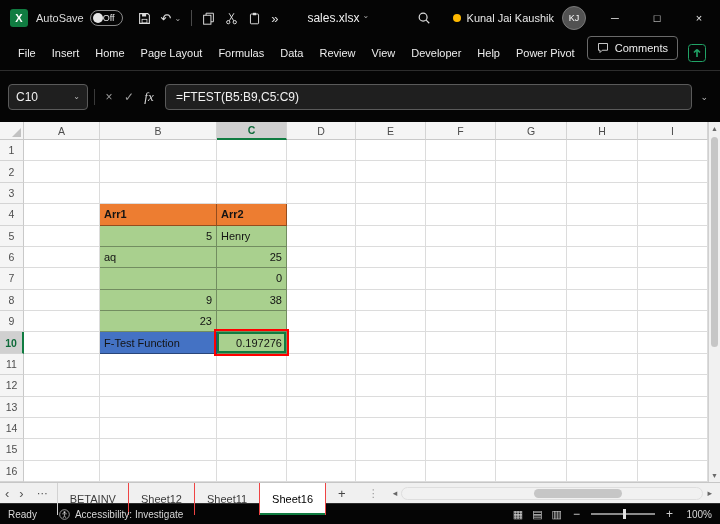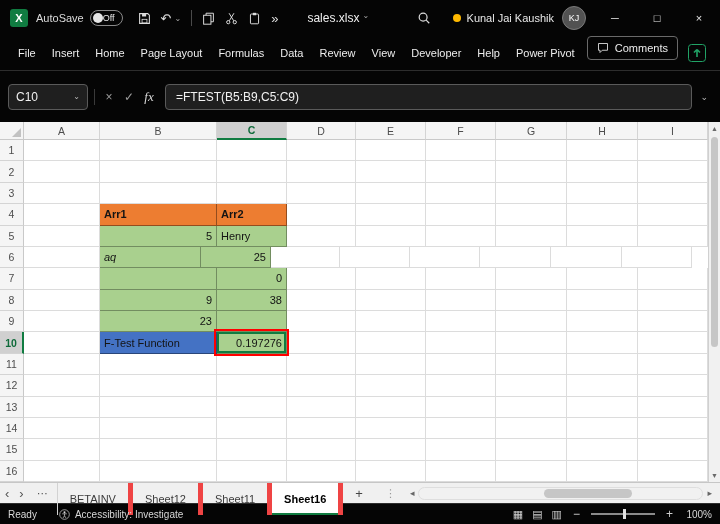--- a/index.html
+++ b/index.html
@@ -75,23 +75,23 @@
   .v-scrollbar{width:12px;background:#f1f1f1;border-left:1px solid #d0d0d0;display:flex;flex-direction:column;cursor:pointer}
   .v-arrow{height:13px;display:flex;align-items:center;justify-content:center;font-size:7px;color:#6a6a6a}
   .v-track{flex:1;position:relative}
   .v-thumb{position:absolute;top:2px;left:2px;right:2px;height:210px;background:#c6c6c6;border-radius:4px}
 
   
   .sheetbar{height:21px;background:#f0f0f0;border-top:1px solid #c6c6c6;display:flex;align-items:stretch;font-size:11px;color:#444}
   .snav{display:flex;align-items:center;padding:0 5px;color:#555;font-size:13px;cursor:pointer}
   .sdots{display:flex;align-items:center;padding:0 8px;color:#555;cursor:pointer;letter-spacing:1px}
   .sheet-tabs{display:flex;align-items:stretch}
-  .stab{display:flex;align-items:center;padding:16px 12px;border-right:5px solid #ef4444;cursor:pointer;color:#3c3c3c}
+  .stab{display:flex;align-items:center;padding:16px 12px;border-right:1px solid #ef4444;cursor:pointer;color:#3c3c3c}
   .stab:first-child{border-left:1px solid #d2d2d2}
-  .stab.active{background:#fff;font-weight:bold;color:#000;box-shadow:inset 0 -2px 0 var(--accent-green,#107c41)}
+  .stab.active{background:#fff;font-weight:normal;color:#000;box-shadow:inset 0 -2px 0 var(--accent-green,#107c41)}
   .addsheet{display:flex;align-items:center;padding:0 12px;font-size:13px;color:#444;cursor:pointer}
   .vdots{display:flex;align-items:center;padding:0 10px;color:#999;cursor:pointer}
   .h-scroll{flex:1;display:flex;align-items:center;padding-right:4px;cursor:pointer}
   .h-arrow{font-size:9px;color:#666;padding:0 4px}
   .h-track{flex:1;height:13px;position:relative;background:#f1f1f1;border:1px solid #dedede;border-radius:7px}
   .h-thumb{position:absolute;top:1px;bottom:1px;left:44%;width:88px;background:#c6c6c6;border-radius:6px}
 
   
   .statusbar{height:21px;background:#050505;border-top:1px solid #2d2d2d;display:flex;align-items:center;
     color:#d8d8d8;font-size:10px;padding:0 8px}
@@ -278,21 +278,21 @@
           <div class="cell" style="width: 69px;"></div>
           <div class="cell" style="width: 70px;"></div>
           <div class="cell" style="width: 70px;"></div>
           <div class="cell" style="width: 71px;"></div>
           <div class="cell" style="width: 71px;"></div>
           <div class="cell" style="width: 70px;"></div>
         </div>
         <div class="grid-row">
           <div class="row-hdr">6</div>
           <div class="cell" style="width: 76px;"></div>
-          <div class="cell bg-green" style="width: 101px; font-style: italic;">aq</div>
+          <div class="cell bg-green" style="width: 117px;">aq</div>
           <div class="cell bg-green right" style="width: 70px;">25</div>
           <div class="cell" style="width: 69px;"></div>
           <div class="cell" style="width: 70px;"></div>
           <div class="cell" style="width: 70px;"></div>
           <div class="cell" style="width: 71px;"></div>
           <div class="cell" style="width: 71px;"></div>
           <div class="cell" style="width: 70px;"></div>
         </div>
         <div class="grid-row">
           <div class="row-hdr">7</div>

